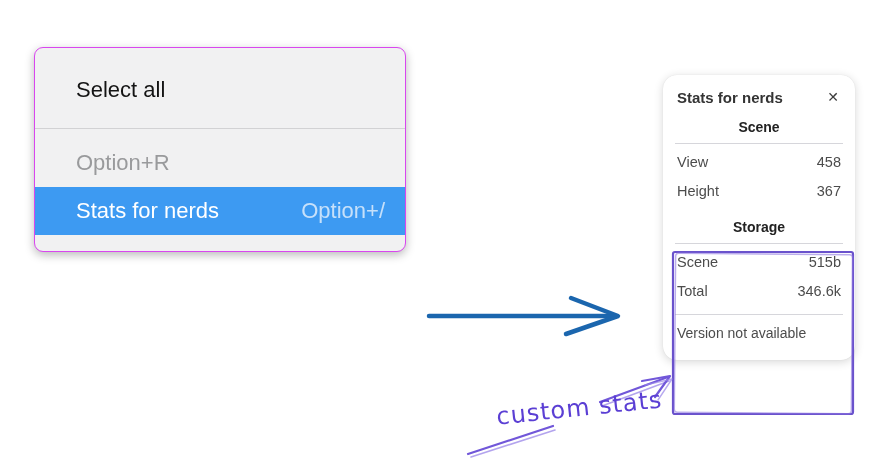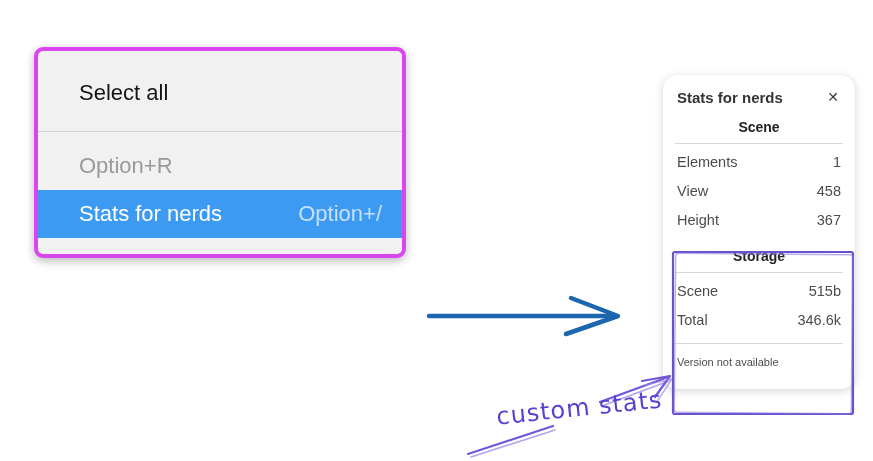--- a/index.html
+++ b/index.html
@@ -2,21 +2,21 @@
 <html><head>
 <meta charset="utf-8">
 <style>
   html,body { margin:0; padding:0; background:#ffffff; }
   body { width:873px; height:461px; font-family:"Liberation Sans", sans-serif; }
   .canvas { position:relative; width:873px; height:461px; overflow:hidden; background:#ffffff; }
 
   
   .menu {
     position:absolute; left:34px; top:47px; width:372px; box-sizing:border-box;
-    background:#f1f1f2; border:4px solid #d946ef; border-radius:9px;
+    background:#f1f1f2; border:1px solid #d946ef; border-radius:9px;
     box-shadow:0 3px 10px rgba(0,0,0,0.28);
     padding:14px 0 16px 0;
   }
   .menu-row {
     height:48px; display:flex; align-items:center; justify-content:space-between;
     padding:0 20px 0 41px; font-size:22px; cursor:default;
   }
   .menu-row.first { height:56px; }
   .menu-label { color:#141414; }
   .menu-shortcut { color:#999a9c; }
@@ -32,21 +32,21 @@
     box-shadow:0 2px 10px rgba(0,0,0,0.16), 0 0 1px rgba(0,0,0,0.12);
     padding:13px 14px 12px 14px;
   }
   .panel-header { display:flex; justify-content:space-between; align-items:center; }
   .panel-title { font-weight:bold; font-size:15px; color:#343434; }
   .panel-close { font-size:14px; color:#3d3d3d; cursor:pointer; line-height:1; padding:2px; }
   .section-header { text-align:center; font-weight:bold; font-size:14px; color:#222222; margin-top:13px; }
   .hr { height:1px; background:#d6d6db; margin:8px -2px 4px -2px; }
   .stat-row { display:flex; justify-content:space-between; font-size:14.5px; color:#4c4c4c; line-height:29px; }
   .stat-value { text-align:right; }
-  .version-note { font-size:11px; color:#4c4c4c; line-height:29px; white-space:nowrap; }
+  .version-note { font-size:14px; color:#4c4c4c; line-height:29px; white-space:nowrap; }
 
   
   .flow-arrow { position:absolute; left:424px; top:292px; }
   .sketch-box { position:absolute; left:668px; top:248px; pointer-events:none; }
   .annotation-arrow { position:absolute; left:450px; top:368px; }
   .custom-stats-label {
     position:absolute; left:496px; top:394px;
     font-family:cursive, "DejaVu Sans", sans-serif;
     font-size:24px; color:#5b3fd4; transform:rotate(-6deg);
     letter-spacing:1px; white-space:nowrap;
@@ -78,24 +78,20 @@
 
   <div class="stats-panel">
     <div class="panel-header">
       <span class="panel-title">Stats for nerds</span>
       <span class="panel-close">✕</span>
     </div>
 
     <div class="section">
       <div class="section-header">Scene</div>
       <div class="hr"></div>
-      <div class="stat-row">
-        <span>Elements</span>
-        <span class="stat-value">1</span>
-      </div>
       <div class="stat-row">
         <span>View</span>
         <span class="stat-value">458</span>
       </div>
       <div class="stat-row">
         <span>Height</span>
         <span class="stat-value">367</span>
       </div>
     </div>
 

